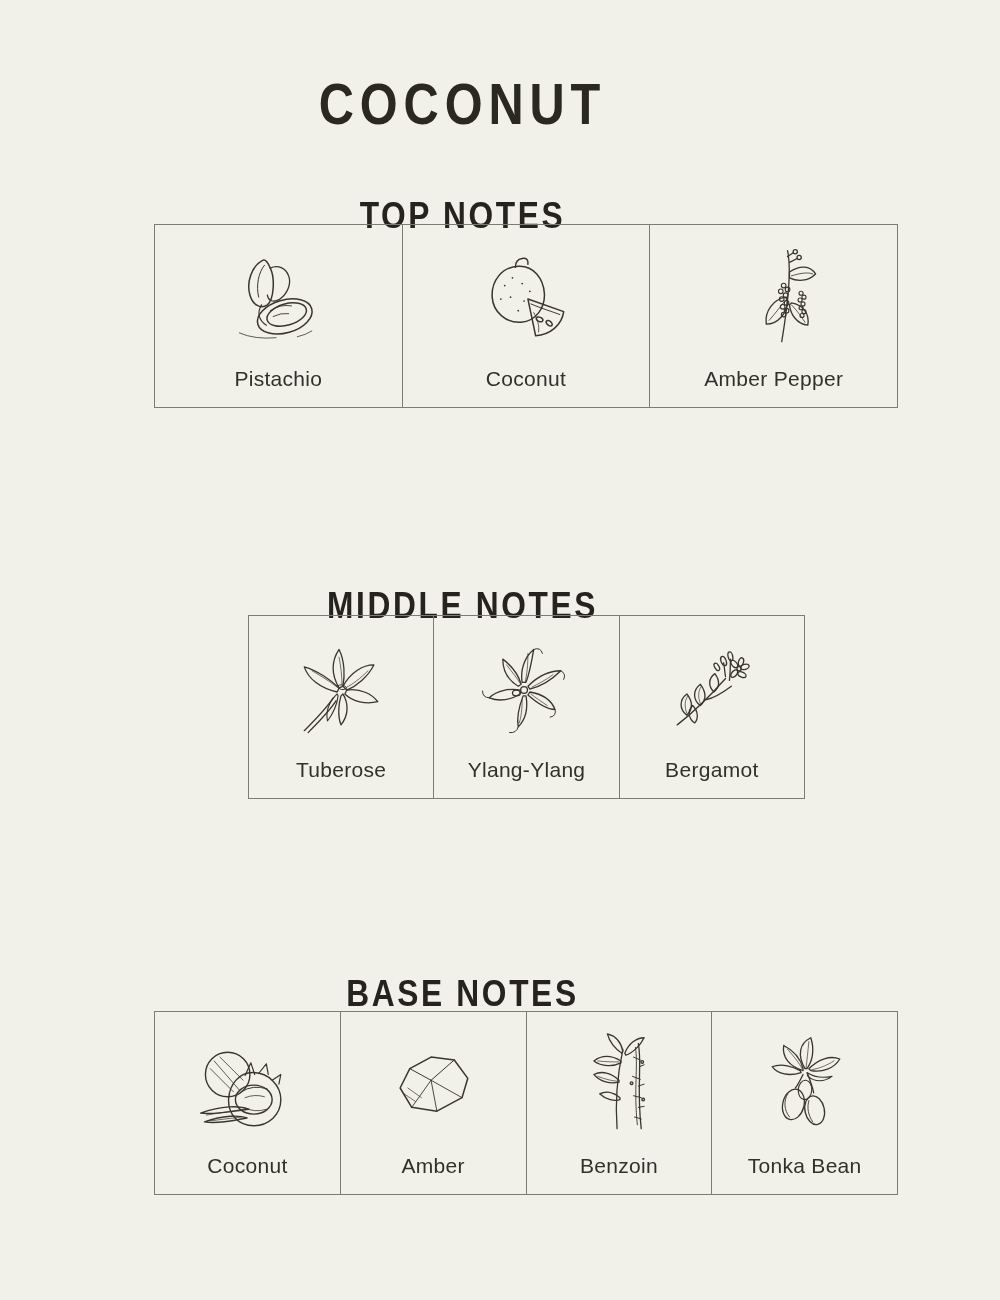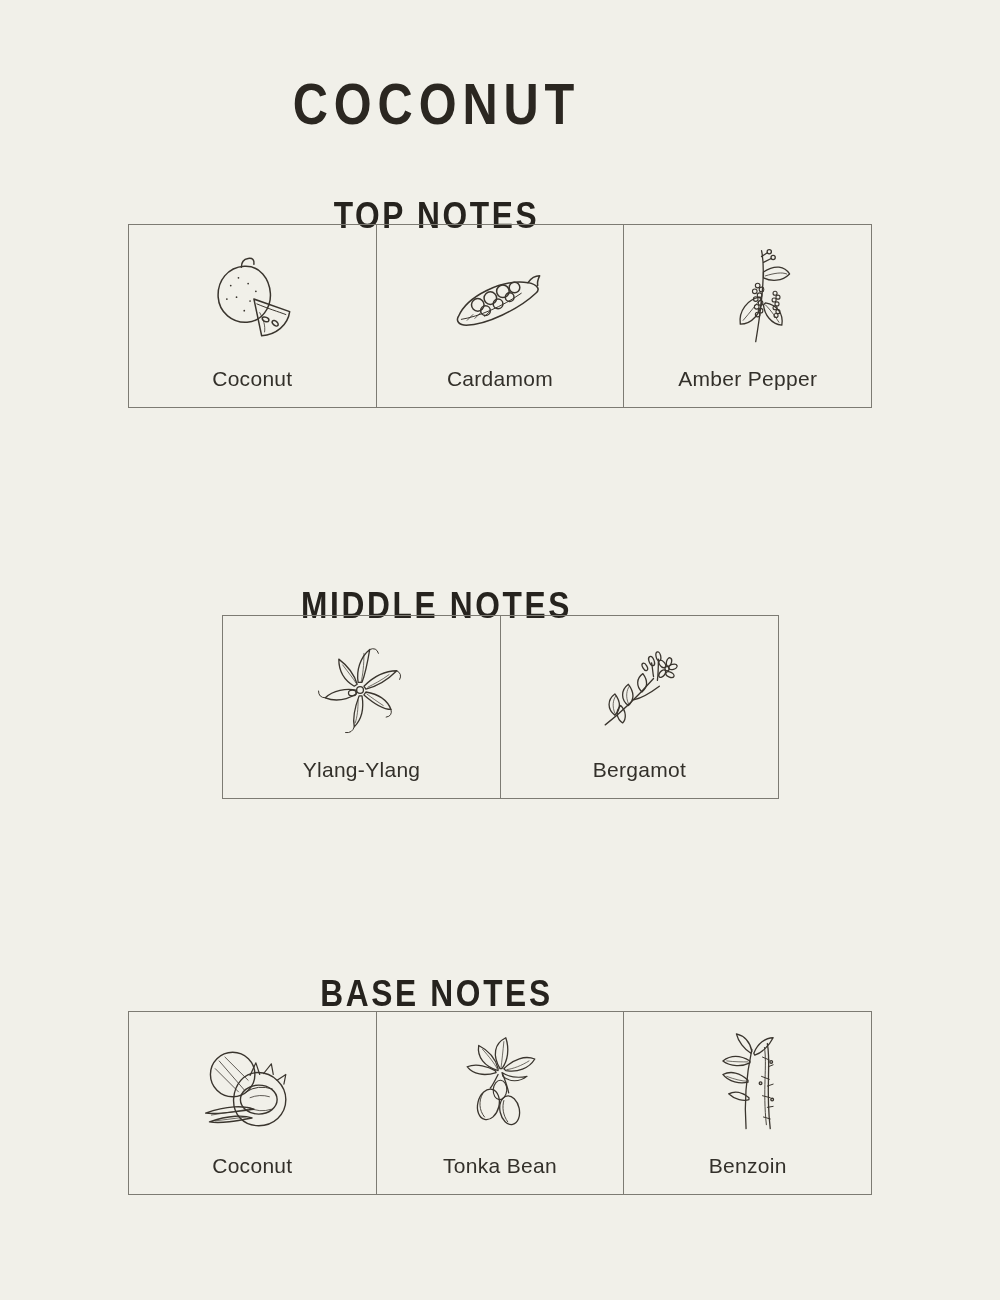--- a/index.html
+++ b/index.html
@@ -7,20 +7,21 @@
     padding: 0;
     background: #f1f0e9;
     font-family: "Liberation Sans", sans-serif;
   }
   .canvas {
     position: relative;
     width: 873px;
     height: 1300px;
     background: #f1f0e9;
     overflow: hidden;
+    margin-left: 26px;
   }
   .page-title {
     position: absolute;
     left: 0; right: 0;
     top: 36px;
     text-align: center;
     font-size: 58px;
     line-height: 1.0;
     font-weight: 700;
     letter-spacing: 7px;
@@ -88,20 +89,37 @@
 <body>
 
 <div class="canvas">
 
   <h1 class="page-title">COCONUT</h1>
 
   <h2 class="section-heading heading-top">TOP NOTES</h2>
 
   <div class="note-table table-top">
 
+    <div class="note-cell">
+      <div class="icon-wrap">
+        <svg class="illus" viewBox="0 0 120 120">
+          <g fill="none" stroke="#3a352e" stroke-width="1.5" stroke-linecap="round" stroke-linejoin="round">
+            <path d="M44 18 C33 24 27 40 31 54 C34 64 42 69 49 64 C56 58 57 36 52 26 C50 21 47 16 44 18 Z"></path>
+            <path d="M46 23 C40 30 37 44 40 56" stroke-width="1"></path>
+            <path d="M52 26 C60 22 68 26 71 34 C74 42 70 52 62 58 C55 62 50 60 49 54" stroke-width="1.3"></path>
+            <ellipse cx="67" cy="76" rx="29" ry="17" transform="rotate(-16 67 76)"></ellipse>
+            <ellipse cx="69" cy="74" rx="21" ry="11" transform="rotate(-16 69 74)"></ellipse>
+            <path d="M43 64 C38 72 40 80 48 85" stroke-width="1.2"></path>
+            <path d="M52 70 q10 -7 22 -5 M55 76 q8 -4 16 -3" stroke-width="0.9"></path>
+            <path d="M20 93 q16 7 38 5 M80 97 q9 -2 15 -6" stroke-width="0.8"></path>
+          </g>
+        </svg>
+      </div>
+      <div class="note-label">Pistachio</div>
+    </div>
 
     <div class="note-cell">
       <div class="icon-wrap">
         <svg class="illus" viewBox="0 0 120 120">
           <g fill="none" stroke="#3a352e" stroke-width="1.5" stroke-linecap="round" stroke-linejoin="round">
             <path d="M52 24 C35 25 24 39 25 56 C26 72 40 83 55 82 C70 81 80 67 79 52 C78 37 68 23 52 24 Z"></path>
             <path d="M49 25 q0 -8 7 -9 q7 -1 6 6"></path>
             <g fill="#3a352e" stroke="none">
               <circle cx="38" cy="44" r="0.9"></circle>
                 <circle cx="46" cy="36" r="0.9"></circle>
@@ -116,40 +134,20 @@
             <path d="M65 63 C77 68 87 71 95 74" stroke-width="1"></path>
             <ellipse cx="74" cy="79" rx="3.6" ry="2.2" transform="rotate(22 74 79)"></ellipse>
             <ellipse cx="84" cy="83" rx="3.6" ry="2.2" transform="rotate(40 84 83)"></ellipse>
             <path d="M68 72 C72 79 74 86 73 92" stroke-width="0.8"></path>
           </g>
         </svg>
       </div>
       <div class="note-label">Coconut</div>
     </div>
 
-    <div class="note-cell">
-      <div class="icon-wrap">
-        <svg class="illus" viewBox="0 0 120 120">
-          <g fill="none" stroke="#3a352e" stroke-width="1.5" stroke-linecap="round" stroke-linejoin="round">
-            <path d="M17 76 C26 55 62 37 89 41 C99 43 102 48 97 52 C80 68 46 85 25 85 C18 85 14 81 17 76 Z"></path>
-            <path d="M89 41 q5 -7 12 -7 q-3 6 -2 10"></path>
-            <path d="M20 79 C38 76 62 66 82 52" stroke-width="1"></path>
-            <circle cx="37" cy="64" r="6.5"></circle>
-            <circle cx="50" cy="57" r="6.5"></circle>
-            <circle cx="63" cy="50" r="6.5"></circle>
-            <circle cx="75" cy="46" r="5.5"></circle>
-            <circle cx="45" cy="70" r="5"></circle>
-            <circle cx="58" cy="63" r="5"></circle>
-            <circle cx="70" cy="56" r="4.5"></circle>
-            <path d="M26 80 L32 74 M34 78 L40 72 M44 76 L50 70" stroke-width="0.8"></path>
-          </g>
-        </svg>
-      </div>
-      <div class="note-label">Cardamom</div>
-    </div>
 
     <div class="note-cell">
       <div class="icon-wrap">
         <svg class="illus" viewBox="0 0 120 120">
           <g fill="none" stroke="#3a352e" stroke-width="1.3" stroke-linecap="round" stroke-linejoin="round">
             <path d="M74 8 C78 26 76 54 68 102"></path>
             <path d="M76 30 C88 22 98 24 103 32 C95 40 84 40 76 36 Z"></path>
             <path d="M78 34 C88 31 95 30 100 32" stroke-width="0.8"></path>
             <path d="M72 56 C60 58 50 70 52 84 C64 84 74 72 74 60 Z"></path>
             <path d="M55 80 C62 72 68 64 72 59" stroke-width="0.8"></path>
@@ -181,20 +179,39 @@
       </div>
       <div class="note-label">Amber Pepper</div>
     </div>
 
   </div>
 
   <h2 class="section-heading heading-middle">MIDDLE NOTES</h2>
 
   <div class="note-table table-middle">
 
+    <div class="note-cell">
+      <div class="icon-wrap">
+        <svg class="illus" viewBox="0 0 120 120">
+          <g fill="none" stroke="#3a352e" stroke-width="1.3" stroke-linecap="round" stroke-linejoin="round">
+            <path d="M22 100 C34 88 44 78 52 66"></path>
+            <path d="M26 102 C38 90 48 80 55 69"></path>
+            <path d="M56 60 C38 56 26 46 22 34 C36 38 50 48 58 56 Z"></path>
+            <path d="M58 56 C50 42 50 28 58 16 C64 28 64 44 62 54 Z"></path>
+            <path d="M62 54 C70 40 82 32 94 32 C88 44 76 54 66 58 Z"></path>
+            <path d="M66 58 C80 56 92 62 98 70 C86 73 72 70 64 62 Z"></path>
+            <path d="M62 62 C68 72 68 84 60 94 C56 84 58 70 60 64 Z"></path>
+            <path d="M56 62 C48 70 44 80 46 90 C52 82 56 72 57 64 Z" stroke-width="1.1"></path>
+            <path d="M56 54 q6 -4 10 2 q-6 4 -10 -2 Z" stroke-width="1"></path>
+            <path d="M30 38 C40 44 50 50 56 55 M58 24 C60 34 61 44 61 52 M88 38 C80 46 72 52 66 55" stroke-width="0.7"></path>
+          </g>
+        </svg>
+      </div>
+      <div class="note-label">Tuberose</div>
+    </div>
 
     <div class="note-cell">
       <div class="icon-wrap">
         <svg class="illus" viewBox="0 0 120 120">
           <g fill="none" stroke="#3a352e" stroke-width="1.3" stroke-linecap="round" stroke-linejoin="round">
             <path d="M56 50 C54 38 58 24 68 16 C66 28 64 40 60 50 Z"></path>
             <path d="M68 16 q7 -3 9 4" stroke-width="1"></path>
             <path d="M62 54 C72 44 84 38 96 38 C88 46 76 54 64 57 Z"></path>
             <path d="M96 38 q6 3 3 9" stroke-width="1"></path>
             <path d="M64 60 C76 62 86 68 90 78 C80 78 70 70 62 63 Z"></path>
@@ -260,41 +277,32 @@
             <path d="M56 80 q12 6 24 2 M58 70 q10 -4 20 -1" stroke-width="0.8"></path>
             <path d="M12 86 C34 78 52 78 62 82 C44 84 26 88 12 86 Z"></path>
             <path d="M16 95 C36 88 52 88 60 91 C44 94 28 97 16 95 Z"></path>
             <path d="M18 88 L56 82 M22 94 L54 90" stroke-width="0.7"></path>
           </g>
         </svg>
       </div>
       <div class="note-label">Coconut</div>
     </div>
 
-
-    <div class="note-cell">
-      <div class="icon-wrap">
-        <svg class="illus" viewBox="0 0 120 120">
-          <g fill="none" stroke="#3a352e" stroke-width="1.3" stroke-linecap="round" stroke-linejoin="round">
-            <path d="M60 40 C52 26 54 14 66 8 C70 20 68 32 62 40 Z"></path>
-            <path d="M58 42 C44 38 36 28 38 16 C50 22 56 32 58 40 Z"></path>
-            <path d="M64 40 C74 30 86 26 96 30 C90 40 78 44 66 42 Z"></path>
-            <path d="M56 44 C44 48 32 46 26 38 C36 34 48 38 55 42 Z"></path>
-            <path d="M62 44 C68 48 78 50 88 48 C80 54 70 54 63 48 Z" stroke-width="1.1"></path>
-            <path d="M64 12 C63 22 62 32 61 40 M42 20 C49 28 54 34 57 40 M90 32 C82 37 74 40 67 41" stroke-width="0.7"></path>
-            <path d="M58 46 C54 54 52 58 50 60 M63 46 C66 54 68 60 69 65"></path>
-            <ellipse cx="60" cy="62" rx="7" ry="10" transform="rotate(4 60 62)" stroke-width="1.1"></ellipse>
-            <ellipse cx="48" cy="77" rx="11" ry="16" transform="rotate(14 48 77)"></ellipse>
-            <path d="M42 66 C38 73 38 83 44 90" stroke-width="0.9"></path>
-            <ellipse cx="70" cy="83" rx="10" ry="15" transform="rotate(-12 70 83)"></ellipse>
-            <path d="M64 73 C62 80 63 88 68 95" stroke-width="0.9"></path>
-          </g>
-        </svg>
-      </div>
-      <div class="note-label">Tonka Bean</div>
+    <div class="note-cell">
+      <div class="icon-wrap">
+        <svg class="illus" viewBox="0 0 120 120">
+          <g fill="none" stroke="#3a352e" stroke-width="1.5" stroke-linecap="round" stroke-linejoin="round">
+            <path d="M26 60 L36 40 L58 28 L82 31 L96 50 L90 70 L64 84 L38 80 Z"></path>
+            <path d="M36 40 L58 52 L82 31" stroke-width="1"></path>
+            <path d="M58 52 L64 84 M58 52 L90 70 M58 52 L38 80" stroke-width="0.9"></path>
+            <path d="M30 66 L42 74 M34 60 L48 70" stroke-width="0.7"></path>
+          </g>
+        </svg>
+      </div>
+      <div class="note-label">Amber</div>
     </div>
 
     <div class="note-cell">
       <div class="icon-wrap">
         <svg class="illus" viewBox="0 0 120 120">
           <g fill="none" stroke="#3a352e" stroke-width="1.3" stroke-linecap="round" stroke-linejoin="round">
             <path d="M80 14 C84 34 78 60 83 102"></path>
             <path d="M77 18 C80 36 75 62 79 98" stroke-width="0.9"></path>
             <path d="M75 28 l7 3 M81 38 l5 -2 M74 48 l8 3 M80 58 l6 -2 M75 68 l8 2 M80 80 l6 -1 M76 90 l7 2" stroke-width="1"></path>
             <circle cx="84" cy="33" r="1.4"></circle>
@@ -307,15 +315,37 @@
             <path d="M38 48 C46 51 54 53 59 53" stroke-width="0.7"></path>
             <path d="M61 70 C54 64 46 63 40 66 C46 72 56 74 61 72 Z"></path>
             <path d="M64 22 C62 12 56 6 48 4 C50 12 56 20 63 24 Z"></path>
             <path d="M66 24 C70 14 78 8 86 8 C82 16 74 24 67 26 Z"></path>
           </g>
         </svg>
       </div>
       <div class="note-label">Benzoin</div>
     </div>
 
+    <div class="note-cell">
+      <div class="icon-wrap">
+        <svg class="illus" viewBox="0 0 120 120">
+          <g fill="none" stroke="#3a352e" stroke-width="1.3" stroke-linecap="round" stroke-linejoin="round">
+            <path d="M60 40 C52 26 54 14 66 8 C70 20 68 32 62 40 Z"></path>
+            <path d="M58 42 C44 38 36 28 38 16 C50 22 56 32 58 40 Z"></path>
+            <path d="M64 40 C74 30 86 26 96 30 C90 40 78 44 66 42 Z"></path>
+            <path d="M56 44 C44 48 32 46 26 38 C36 34 48 38 55 42 Z"></path>
+            <path d="M62 44 C68 48 78 50 88 48 C80 54 70 54 63 48 Z" stroke-width="1.1"></path>
+            <path d="M64 12 C63 22 62 32 61 40 M42 20 C49 28 54 34 57 40 M90 32 C82 37 74 40 67 41" stroke-width="0.7"></path>
+            <path d="M58 46 C54 54 52 58 50 60 M63 46 C66 54 68 60 69 65"></path>
+            <ellipse cx="60" cy="62" rx="7" ry="10" transform="rotate(4 60 62)" stroke-width="1.1"></ellipse>
+            <ellipse cx="48" cy="77" rx="11" ry="16" transform="rotate(14 48 77)"></ellipse>
+            <path d="M42 66 C38 73 38 83 44 90" stroke-width="0.9"></path>
+            <ellipse cx="70" cy="83" rx="10" ry="15" transform="rotate(-12 70 83)"></ellipse>
+            <path d="M64 73 C62 80 63 88 68 95" stroke-width="0.9"></path>
+          </g>
+        </svg>
+      </div>
+      <div class="note-label">Tonka Bean</div>
+    </div>
+
   </div>
 
 </div>
 
 </body></html>

